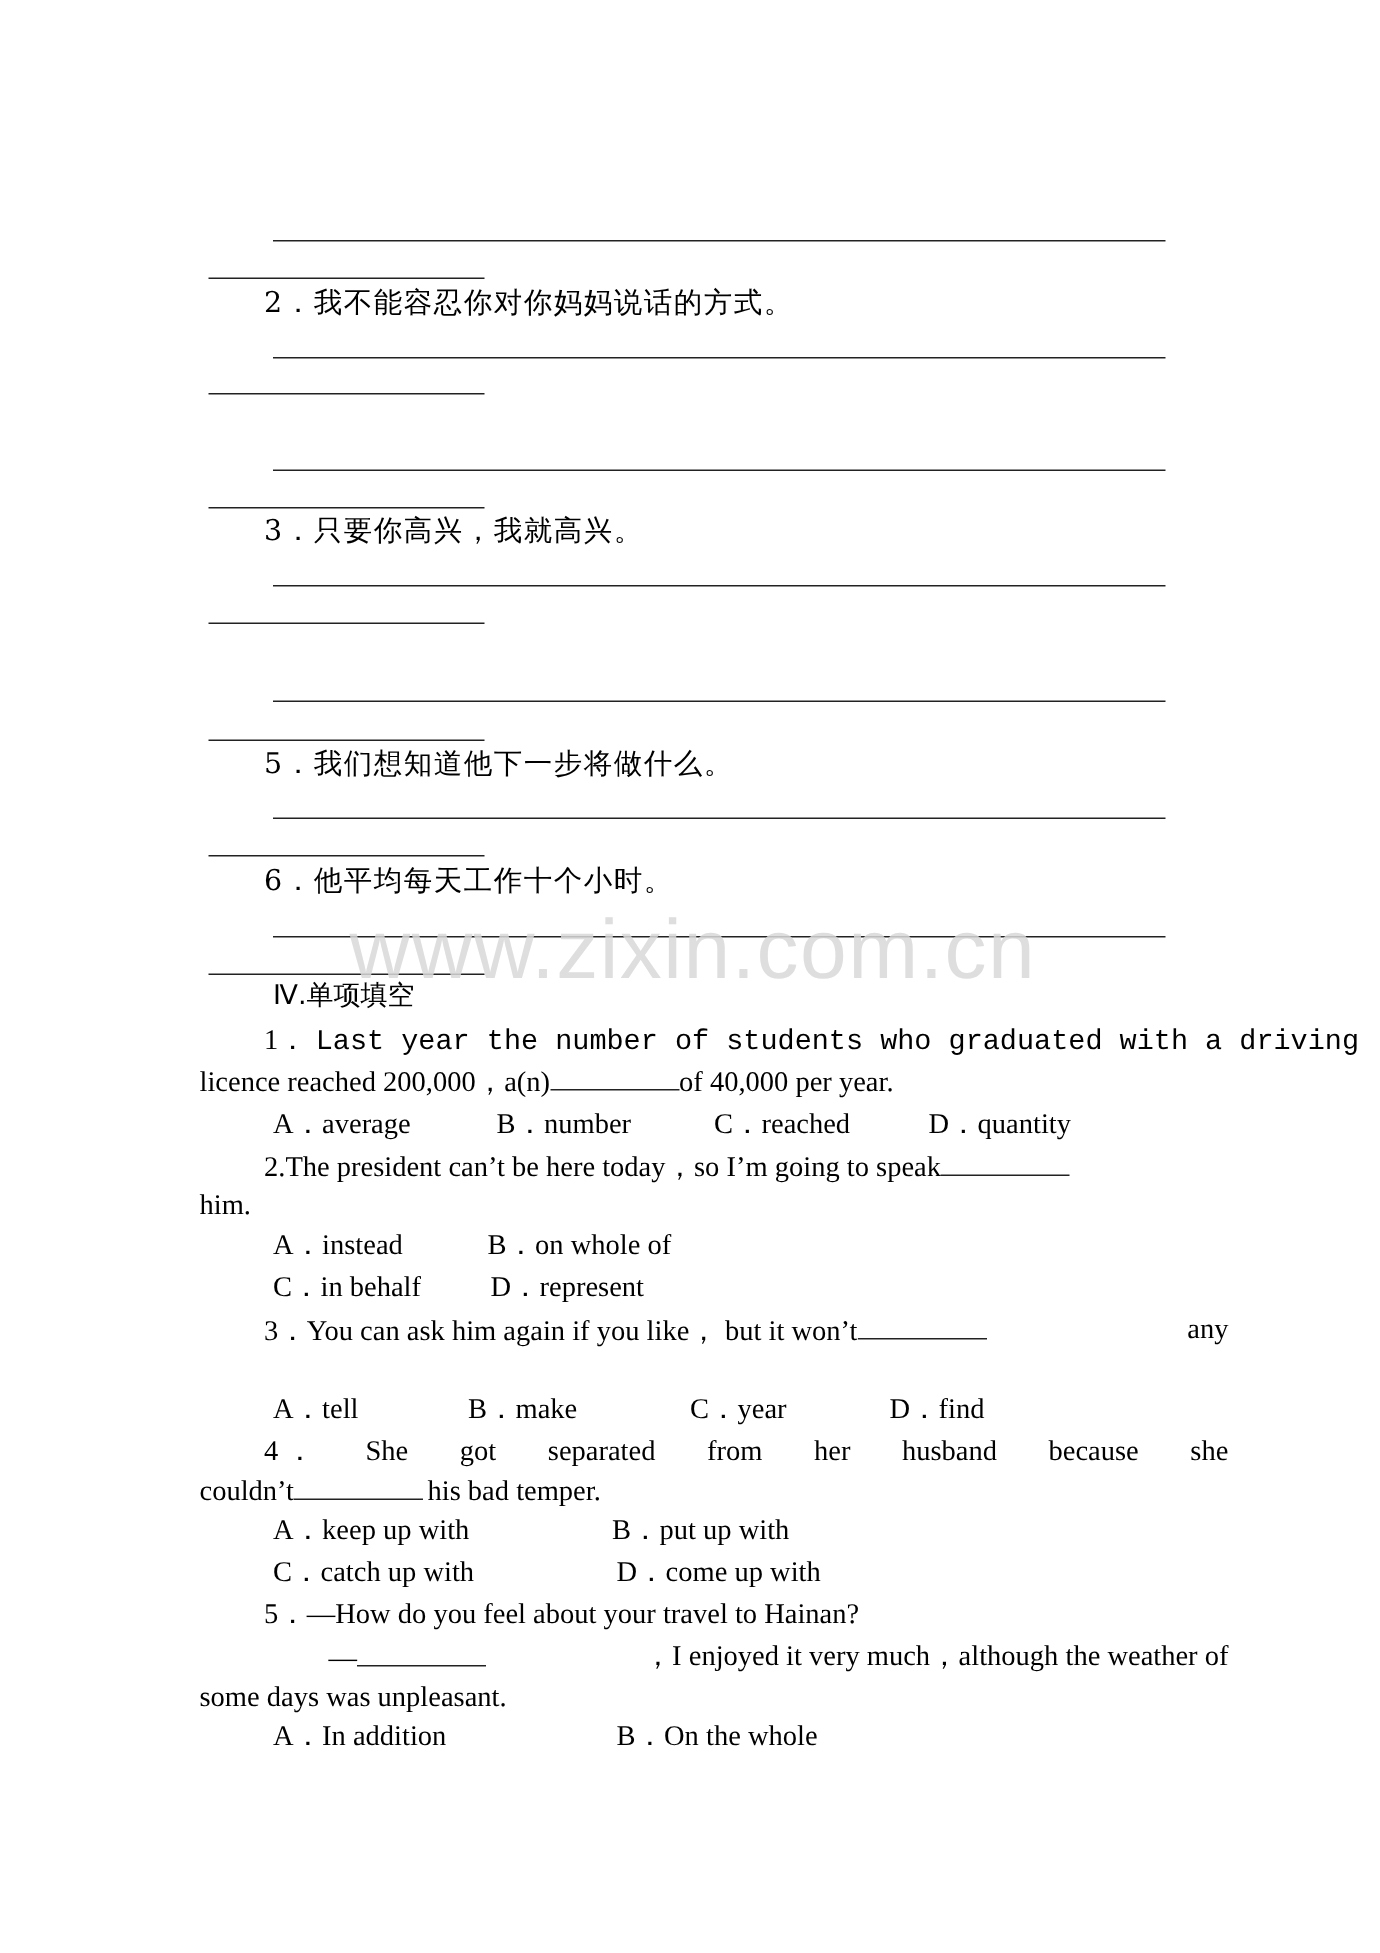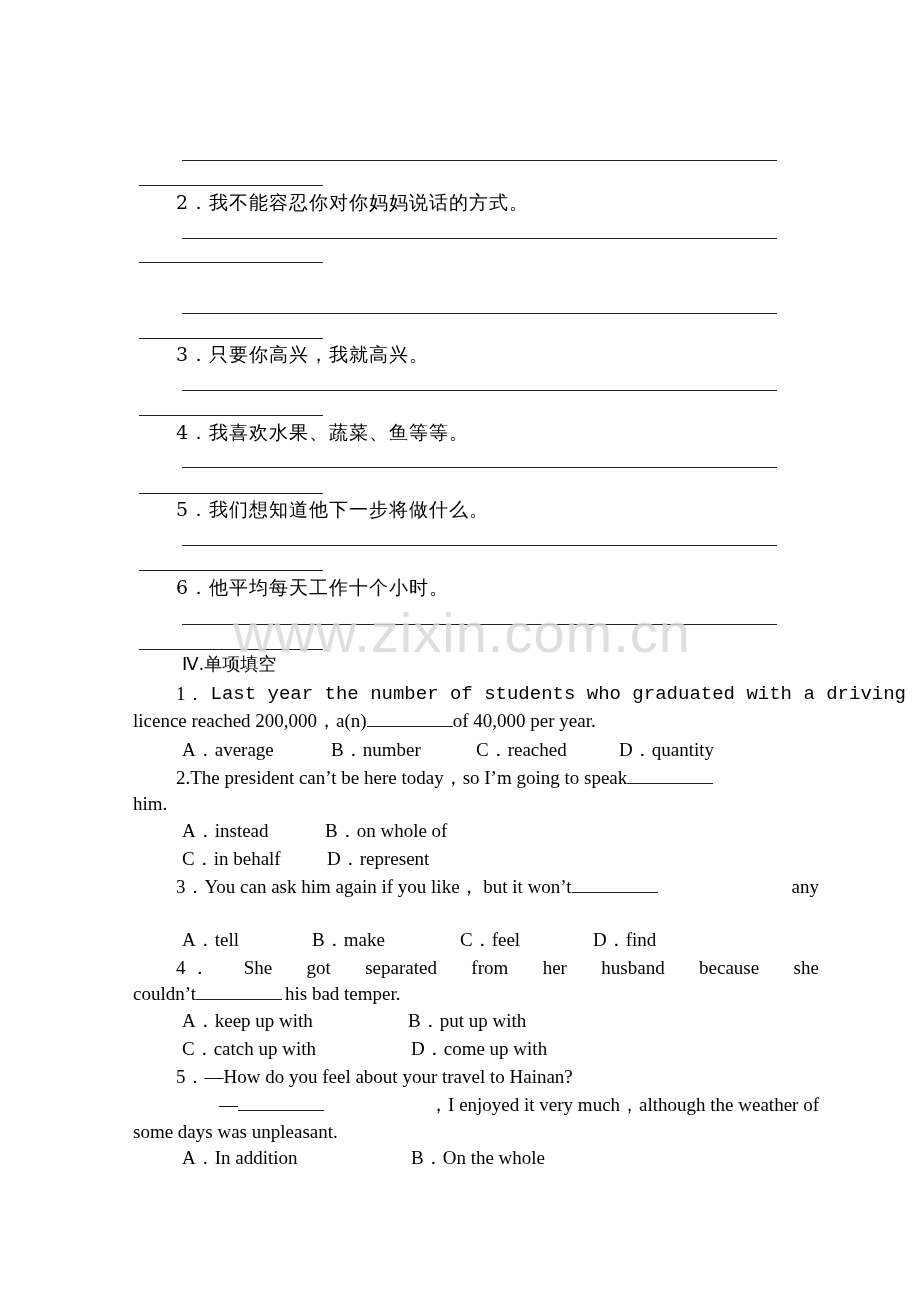--- a/index.html
+++ b/index.html
@@ -34,23 +34,20 @@
   <div class="rule short" style="top:262px"></div>
   <div class="rule long" style="top:313px"></div>
   <div class="rule short" style="top:338px"></div>
 
   <div class="line indent cn" style="top:343px">
     <span>3．</span><span>只要你高兴，我就高兴。</span>
   </div>
   <div class="rule long" style="top:390px"></div>
   <div class="rule short" style="top:415px"></div>
 
-  <div class="line indent cn" style="top:421px">
-    <span>4．</span><span>我喜欢水果、蔬菜、鱼等等。</span>
-  </div>
   <div class="rule long" style="top:467px"></div>
   <div class="rule short" style="top:493px"></div>
 
   <div class="line indent cn" style="top:498px">
     <span>5．</span><span>我们想知道他下一步将做什么。</span>
   </div>
   <div class="rule long" style="top:545px"></div>
   <div class="rule short" style="top:570px"></div>
 
   <div class="line indent cn" style="top:576px">
@@ -80,21 +77,21 @@
   <div class="opt" style="left:182px; top:820px">A．instead</div>
   <div class="opt" style="left:325px; top:820px">B．on whole of</div>
   <div class="opt" style="left:182px; top:848px">C．in behalf</div>
   <div class="opt" style="left:327px; top:848px">D．represent</div>
 
   <div class="line indent" style="top:876px">
     <span>3．</span><span>You can ask him again if you like， but it won’t</span><span class="blank" style="width:86px"></span><span style="position:absolute; right:0">any</span>
   </div>
   <div class="opt" style="left:182px; top:929px">A．tell</div>
   <div class="opt" style="left:312px; top:929px">B．make</div>
-  <div class="opt" style="left:460px; top:929px">C．feel</div>
+  <div class="opt" style="left:460px; top:929px">C．year</div>
   <div class="opt" style="left:593px; top:929px">D．find</div>
 
   <div class="line indent just" style="top:957px">
     <span>4 ．</span>
     <span>She</span>
     <span>got</span>
     <span>separated</span>
     <span>from</span>
     <span>her</span>
     <span>husband</span>

